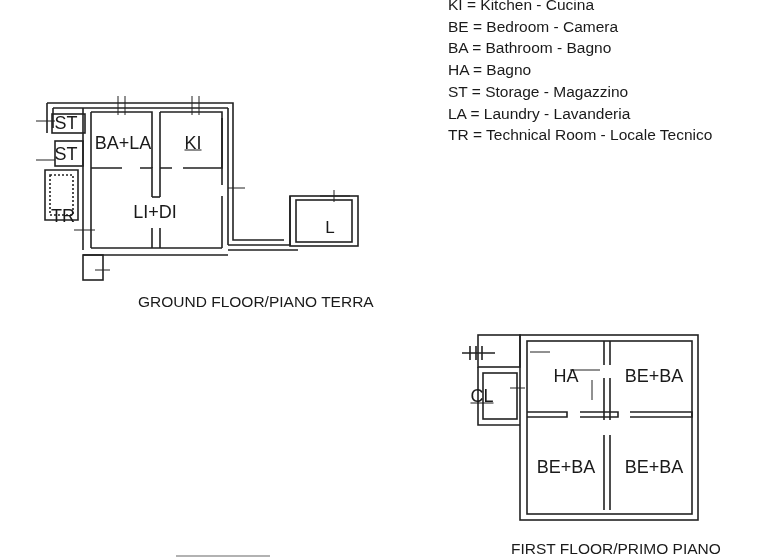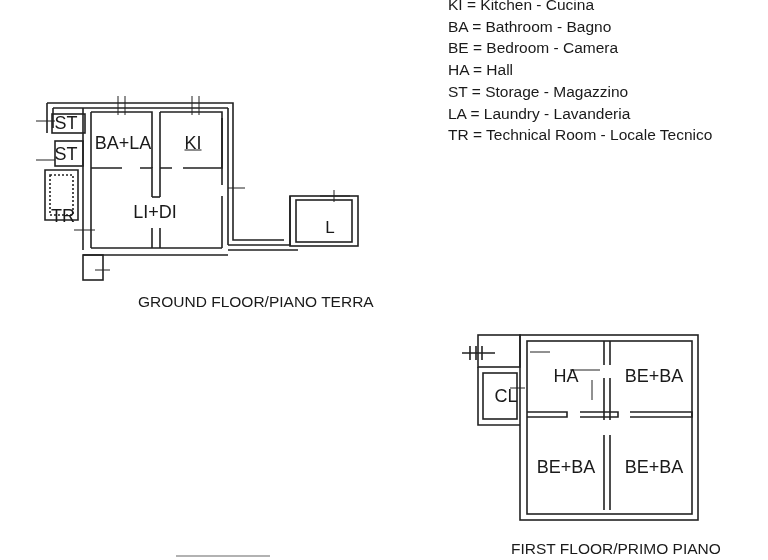--- a/index.html
+++ b/index.html
@@ -10,23 +10,23 @@
   .caption { position: absolute; font-size: 15.5px; white-space: nowrap; }
   svg.plan { position: absolute; left: 0; top: 0; }
   .room-label { position: absolute; font-size: 18px; white-space: nowrap; transform: translate(-50%, -50%); }
   .room-label.big { font-size: 17px; }
 </style>
 </head>
 <body>
 
 <div class="legend">
   <div>KI = Kitchen - Cucina</div>
+  <div>BE = Bedroom - Camera</div>
   <div>BA = Bathroom - Bagno</div>
-  <div>BE = Bedroom - Camera</div>
-  <div>HA = Hall</div>
+  <div>HA = Bagno</div>
   <div>ST = Storage - Magazzino</div>
   <div>LA = Laundry - Lavanderia</div>
   <div>TR = Technical Room - Locale Tecnico</div>
 </div>
 
 <svg class="plan" width="768" height="560" viewBox="0 0 768 560">
   <g fill="none" stroke="#222" stroke-width="1.6">
 
     <path d="M47 103 H233 V185"></path>
     <path d="M53 108 H228"></path>
@@ -94,19 +94,19 @@
 <div class="room-label" style="left:66px; top:123px;">ST</div>
 <div class="room-label" style="left:66px; top:154px;">ST</div>
 <div class="room-label" style="left:63px; top:194px;margin-top:22px;">TR</div>
 <div class="room-label" style="left:123px; top:143px;">BA+LA</div>
 <div class="room-label" style="left:193px; top:143px;text-decoration:underline;">KI</div>
 <div class="room-label" style="left:155px; top:212px;">LI+DI</div>
 <div class="room-label big" style="left:330px; top:228px;">L</div>
 
 <div class="caption" style="left:138px; top:293px;text-align:center;">GROUND FLOOR/PIANO TERRA</div>
 
-<div class="room-label" style="left:506px; top:396px;">CL</div>
+<div class="room-label" style="left:482px; top:396px;text-decoration:underline;">CL</div>
 <div class="room-label" style="left:566px; top:376px;">HA</div>
 <div class="room-label" style="left:654px; top:376px;">BE+BA</div>
 <div class="room-label" style="left:566px; top:467px;">BE+BA</div>
 <div class="room-label" style="left:654px; top:467px;">BE+BA</div>
 
 <div class="caption" style="left:463px; top:540px;margin-left:48px;">FIRST FLOOR/PRIMO PIANO</div>
 
 </body></html>

